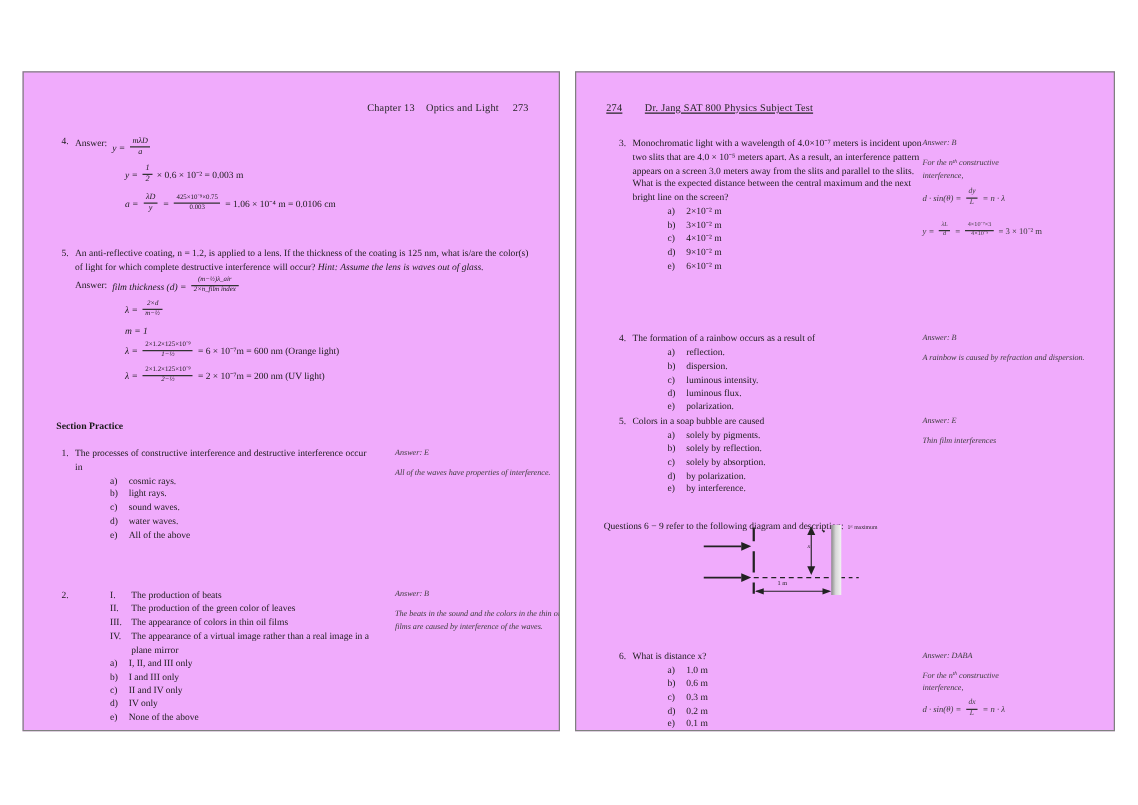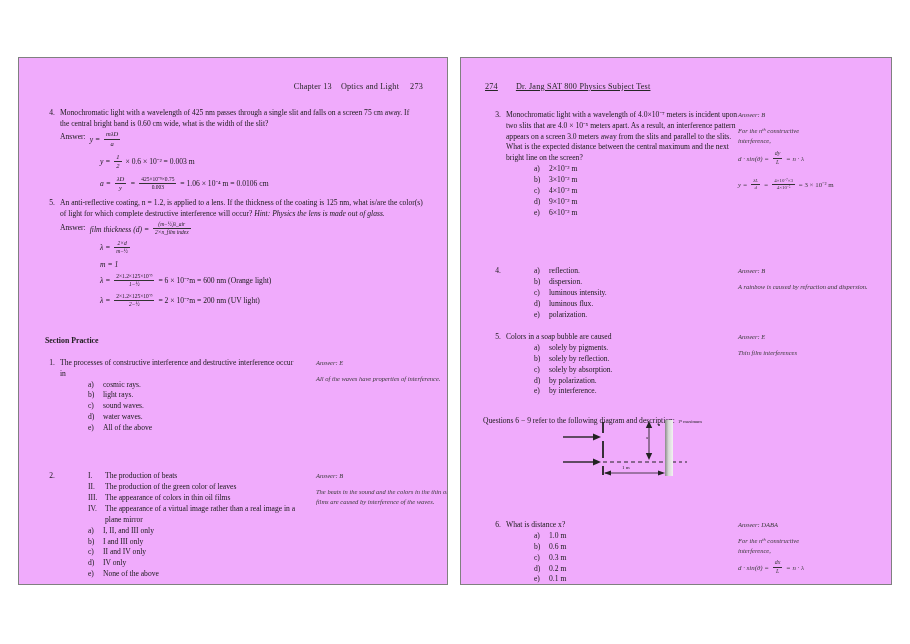--- a/index.html
+++ b/index.html
@@ -155,21 +155,20 @@
   <div class="page page-left">
     <div class="page-inner">
 
       <div class="runhead runhead-left">
         <span class="chap">Chapter 13</span><span>Optics and Light</span><span class="pnum">273</span>
       </div>
 
       <div class="qblock" style="left:26px; top:50px; width:375px;">
         <div class="qnum">4.</div>
         <div class="qbody">
-          <p>Monochromatic light with a wavelength of 425 nm passes through a single slit and falls on a screen 75 cm away. If the central bright band is 0.60 cm wide, what is the width of the slit?</p>
           <div class="answer-row" style="margin-top:2px;">
             <span class="answer-lbl">Answer:</span>
             <span class="mathstack">
               <span class="math mathline">
                 <span>y =</span>
                 <span class="frac">
                     <span class="num">mλD</span>
                     <span class="den">a</span>
                   </span>
               </span>
@@ -197,21 +196,21 @@
             <span class="up">= 1.06 × 10⁻⁴ m = 0.0106 cm</span>
           </div>
         </div>
       </div>
 
       <div class="qblock" style="left:26px; top:140px; width:378px;">
         <div class="qnum">5.</div>
         <div class="qbody">
           <p><span>An anti-reflective coating, n = 1.2, is applied to a lens. If the thickness of the coating is 125 nm, what is/are the color(s) of light for which complete destructive interference will occur?</span>
             <span class="italic">Hint:</span>
-            <span class="italic">Physics the lens is made out of glass.</span>
+            <span class="italic">Assume the lens is waves out of glass.</span>
           </p>
           <div class="answer-row" style="margin-top:3px;">
             <span class="answer-lbl">Answer:</span>
             <span class="math">
               <span>film thickness (d) =</span>
               <span class="frac small">
                   <span class="num">(m−½)λ_air</span>
                   <span class="den">2×n_film index</span>
                 </span>
             </span>
@@ -391,20 +390,21 @@
               <span class="num up">4×10⁻⁷×3</span>
               <span class="den up">4×10⁻⁵</span>
             </span>
           <span class="up">= 3 × 10⁻² m</span>
         </div>
       </div>
 
       <div class="qblock" style="left:30px; top:208px; width:250px;">
         <div class="qnum">4.</div>
         <div class="qbody">
+          <p>The formation of a rainbow occurs as a result of</p>
           <ul class="choices">
             <li>
                 <span class="lab">a)</span>
                 <span>reflection.</span>
               </li>
             <li>
                 <span class="lab">b)</span>
                 <span>dispersion.</span>
               </li>
             <li>

